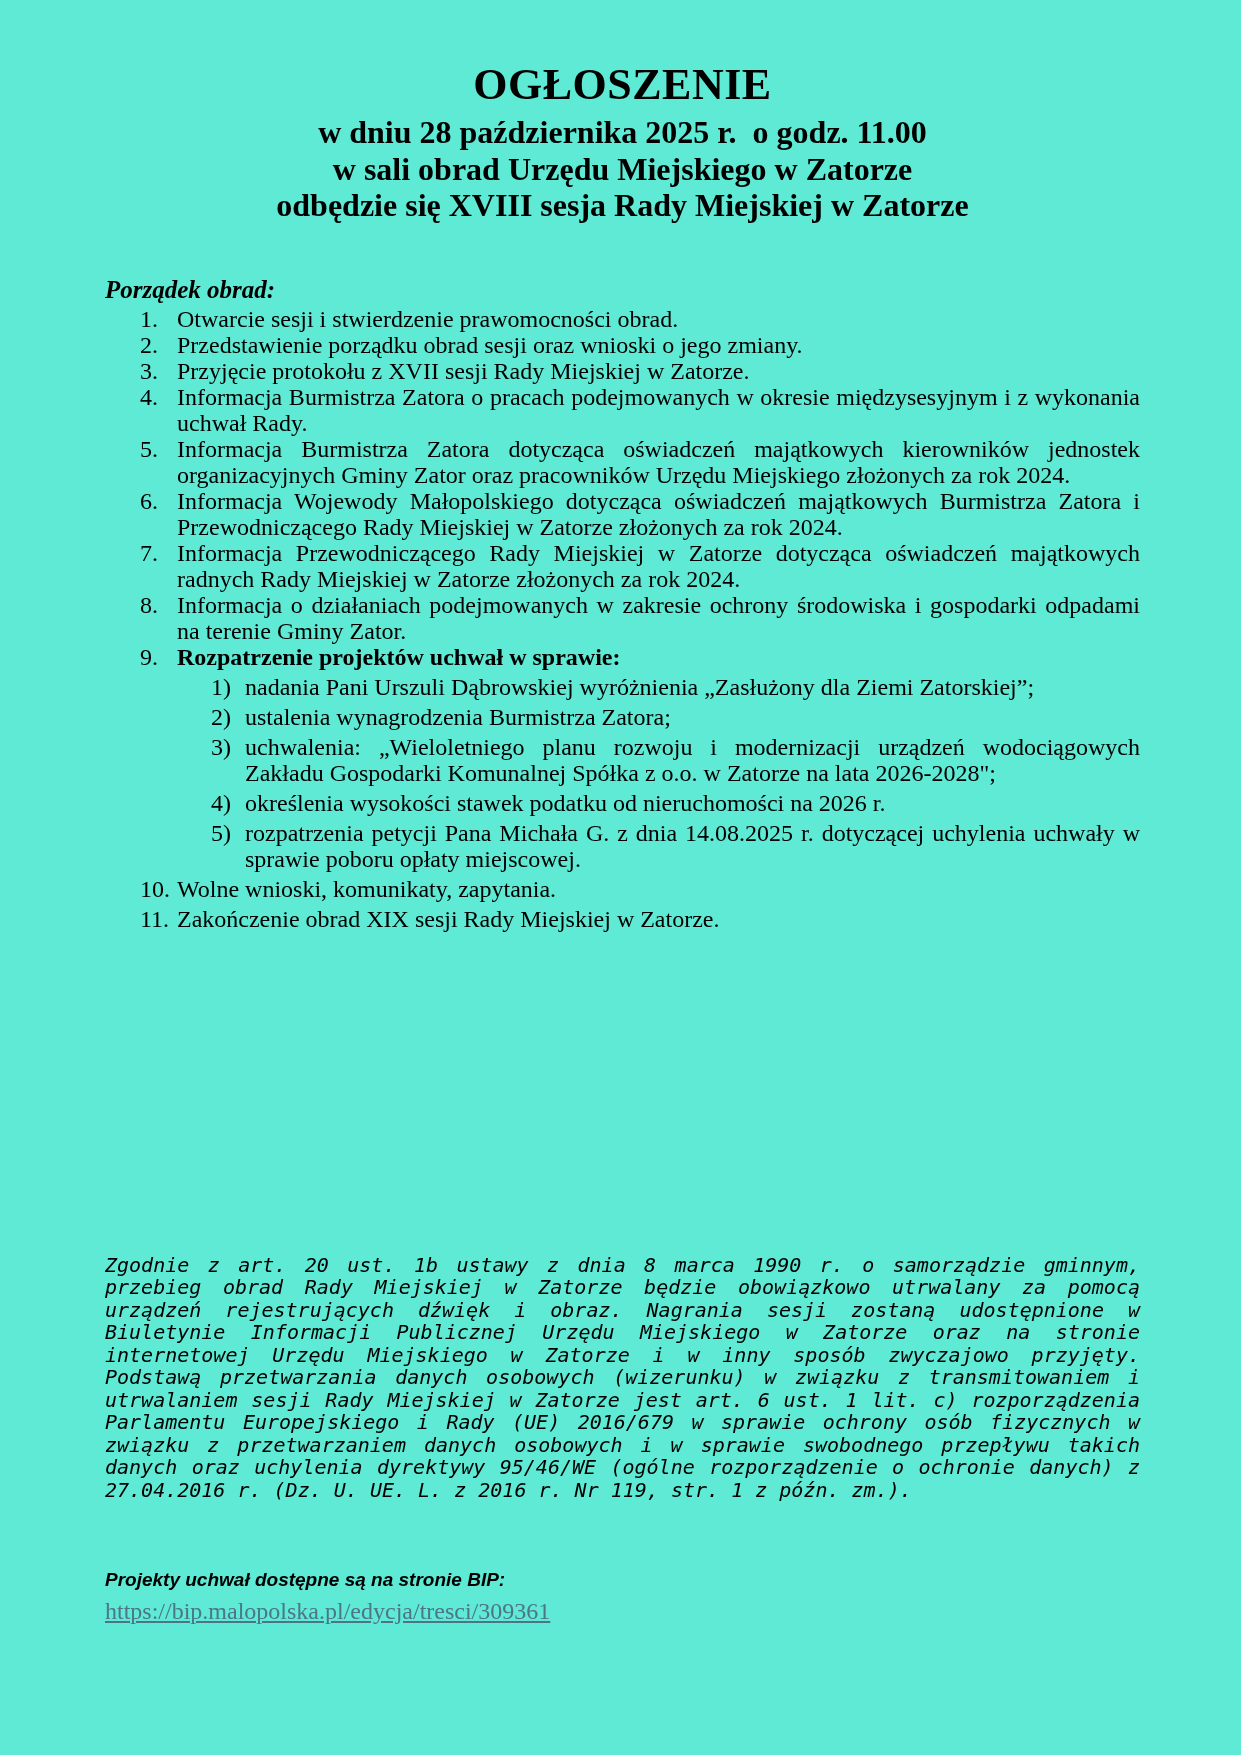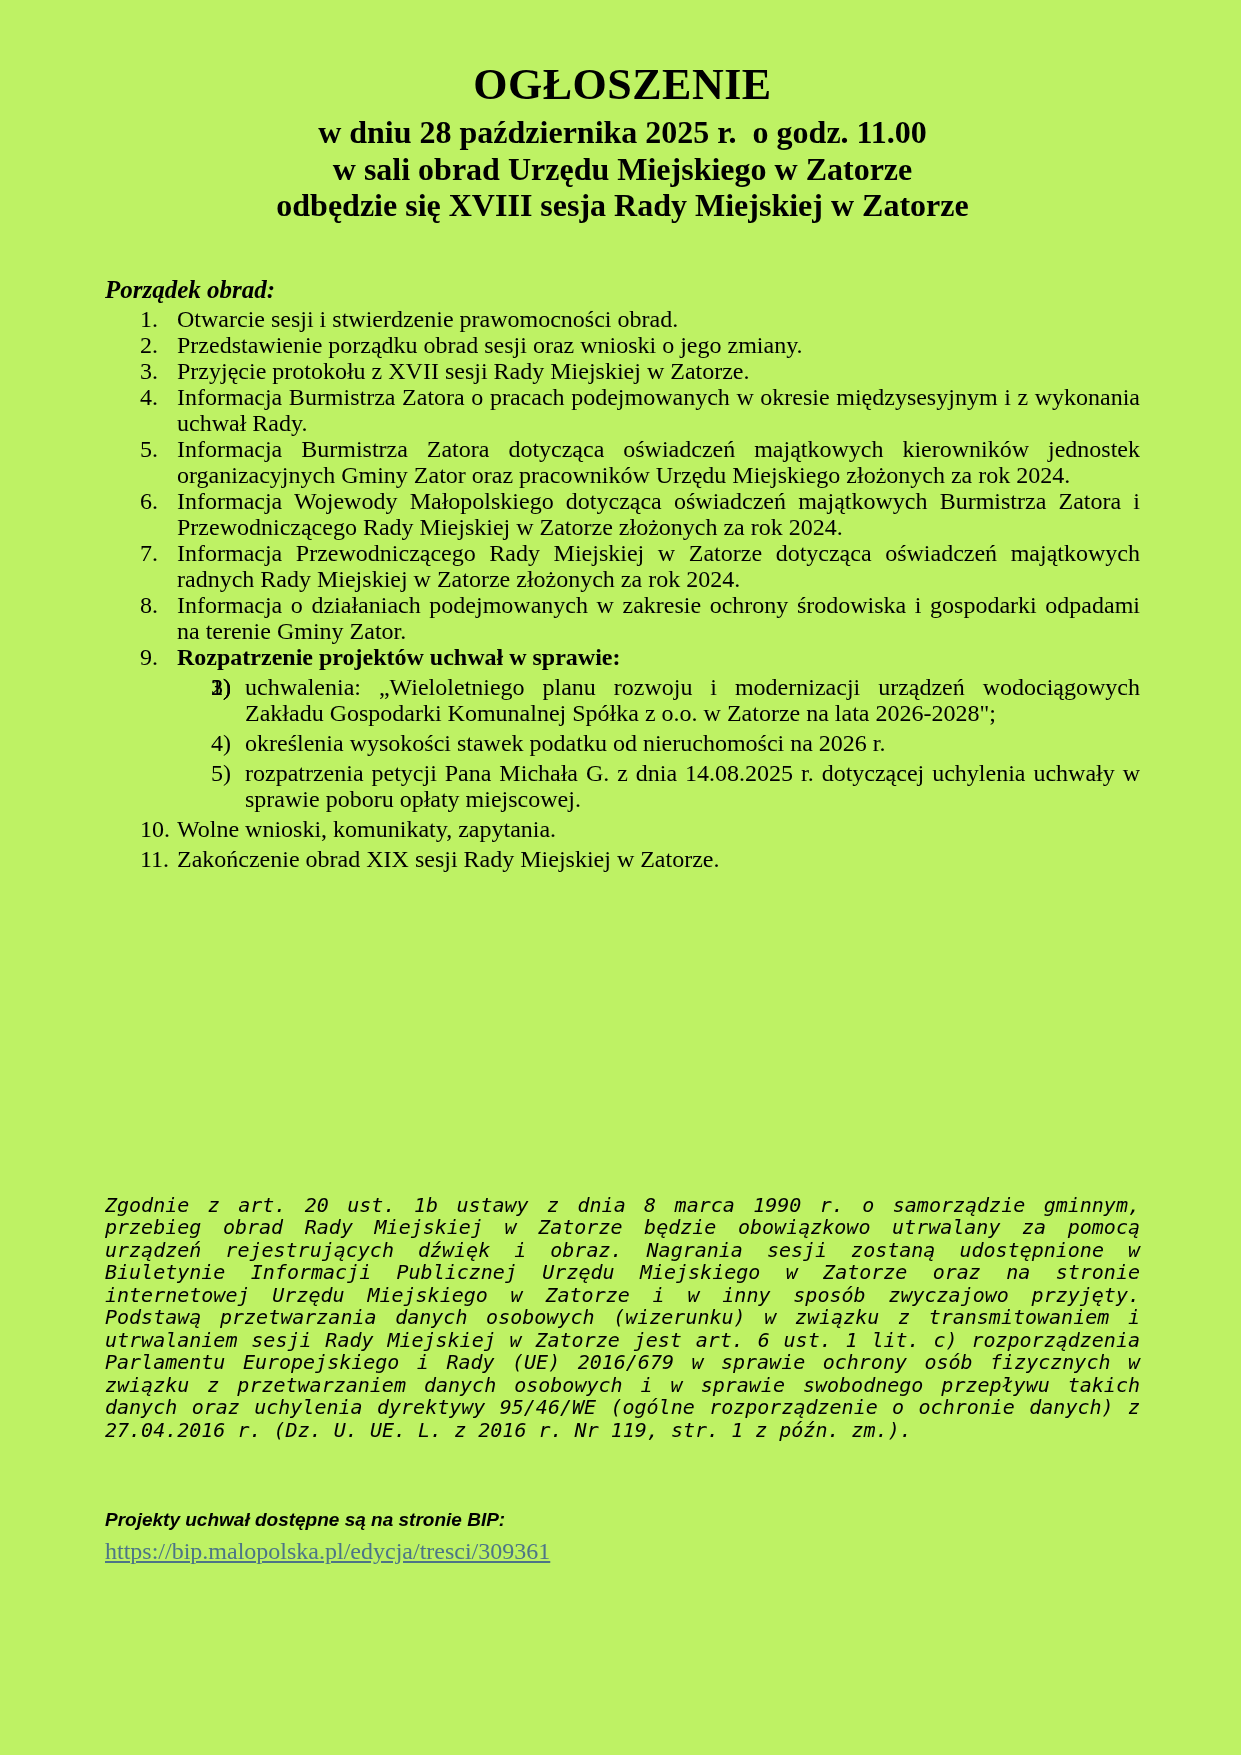--- a/index.html
+++ b/index.html
@@ -1,20 +1,20 @@
 <!DOCTYPE html>
 <html><head>
 <meta charset="utf-8">
 <style>
   html, body { margin: 0; padding: 0; background: #ffffff; }
   .page {
     position: relative;
     width: 1241px;
     height: 1755px;
-    background: #bef264;
+    background: #5eead4;
     color: #000000;
     font-family: "Liberation Serif", serif;
     box-sizing: border-box;
     padding: 60px 101px 0 105px;
     overflow: hidden;
   }
   .title {
     text-align: center;
     font-size: 44px;
     font-weight: bold;
@@ -132,24 +132,26 @@
       <span class="itext">Informacja o działaniach podejmowanych w zakresie ochrony środowiska i gospodarki odpadami na terenie Gminy Zator.</span>
     </div>
 
     <div class="li bold-item">
       <span class="num">9.</span>
       <span class="itext">Rozpatrzenie projektów uchwał w sprawie:</span>
     </div>
 
     <div class="sub">
       <span class="num">1)</span>
+      <span class="itext">nadania Pani Urszuli Dąbrowskiej wyróżnienia „Zasłużony dla Ziemi Zatorskiej”;</span>
     </div>
 
     <div class="sub">
       <span class="num">2)</span>
+      <span class="itext">ustalenia wynagrodzenia Burmistrza Zatora;</span>
     </div>
 
     <div class="sub">
       <span class="num">3)</span>
       <span class="itext">uchwalenia: „Wieloletniego planu rozwoju i modernizacji urządzeń wodociągowych Zakładu Gospodarki Komunalnej Spółka z o.o. w Zatorze na lata 2026-2028";</span>
     </div>
 
     <div class="sub">
       <span class="num">4)</span>
       <span class="itext">określenia wysokości stawek podatku od nieruchomości na 2026 r.</span>

